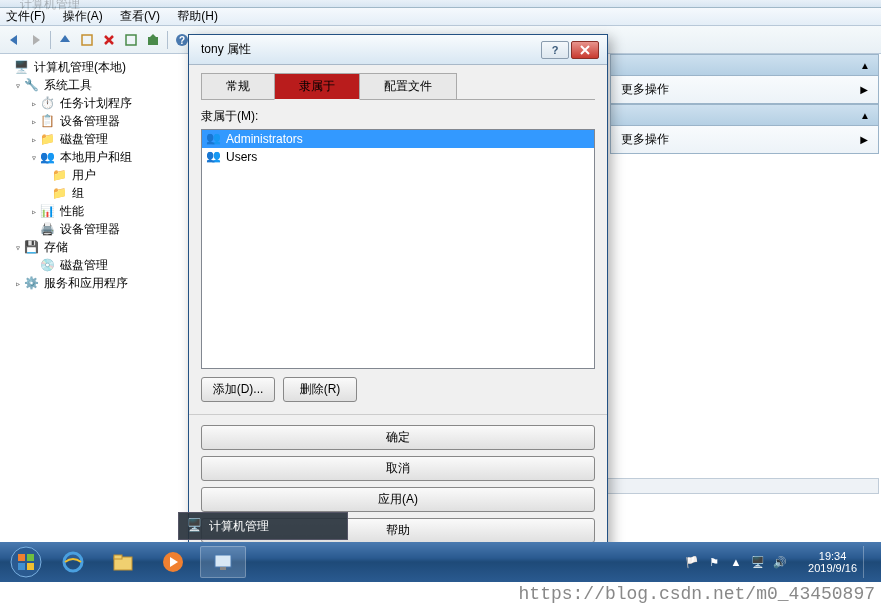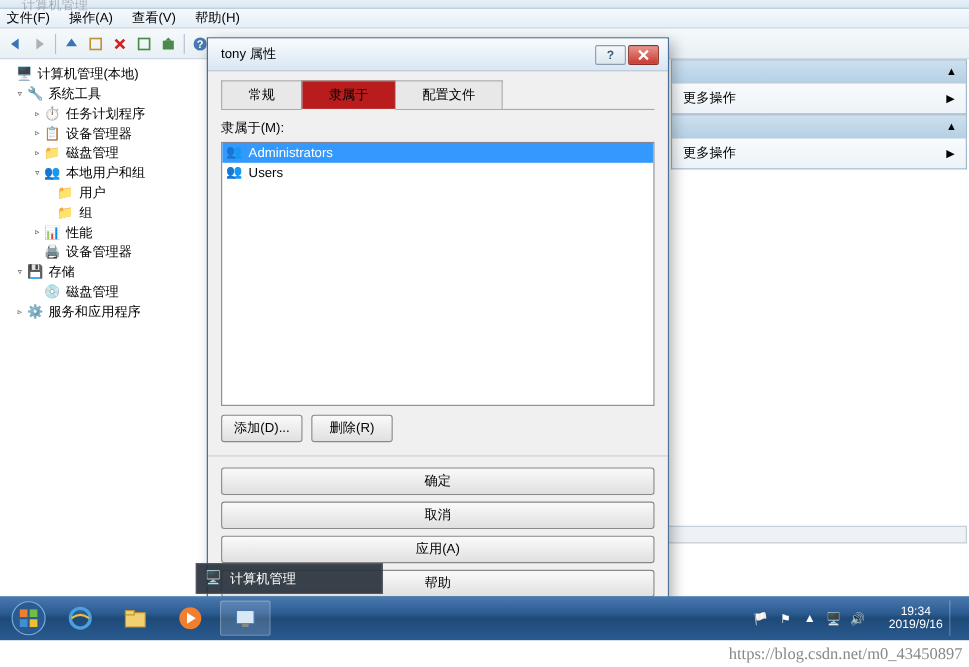--- a/index.html
+++ b/index.html
@@ -49,21 +49,21 @@
 
 
 .taskbar { position:absolute; left:0; right:0; bottom:24px; height:40px; background:linear-gradient(#4a7ab0, #2a5a90 40%, #1e4a78 50%, #2a5a90); display:flex; align-items:center; padding:0 4px;}
 .start-btn { width:44px; height:38px; display:flex; align-items:center; justify-content:center;}
 .task-item { width:46px; height:32px; margin:0 2px; display:flex; align-items:center; justify-content:center; border-radius:2px;}
 .task-item.active { background:rgba(255,255,255,0.15); border:1px solid rgba(255,255,255,0.25);}
 .tray { margin-left:auto; display:flex; align-items:center; gap:6px; padding-right:6px; color:#fff; font-size:11px;}
 .tray-icon { width:16px; height:16px; display:inline-flex; align-items:center; justify-content:center;}
 .tray-time { text-align:center; line-height:1.1; font-size:11px;margin-left:14px;}
 
-.watermark { position:absolute; bottom:2px; right:6px; color:#888; font-size:15px; font-family:Liberation Serif, serif;}
+.watermark { position:absolute; bottom:2px; right:6px; color:#888; font-size:18px; font-family:Liberation Mono, monospace;}
 
 
 .preview { position:absolute; left:178px; bottom:66px; width:170px; height:28px; background:rgba(40,50,60,0.92); border:1px solid #556; display:flex; align-items:center; padding:0 8px; color:#fff; font-size:12px;}
 .preview .pv-icon{width:16px;height:16px;margin-right:6px;}
 
 
 .hscroll { position:absolute; left:190px; right:2px; top:478px; height:16px; background:#eef2f6; border:1px solid #c0ccd8; display:flex; align-items:center;}
 .hscroll .thumb{position:absolute; left:180px; width:40px; height:10px; background:#c8d4df; border:1px solid #a0b0c0; border-radius:2px;}
 
 svg{display:block;}

